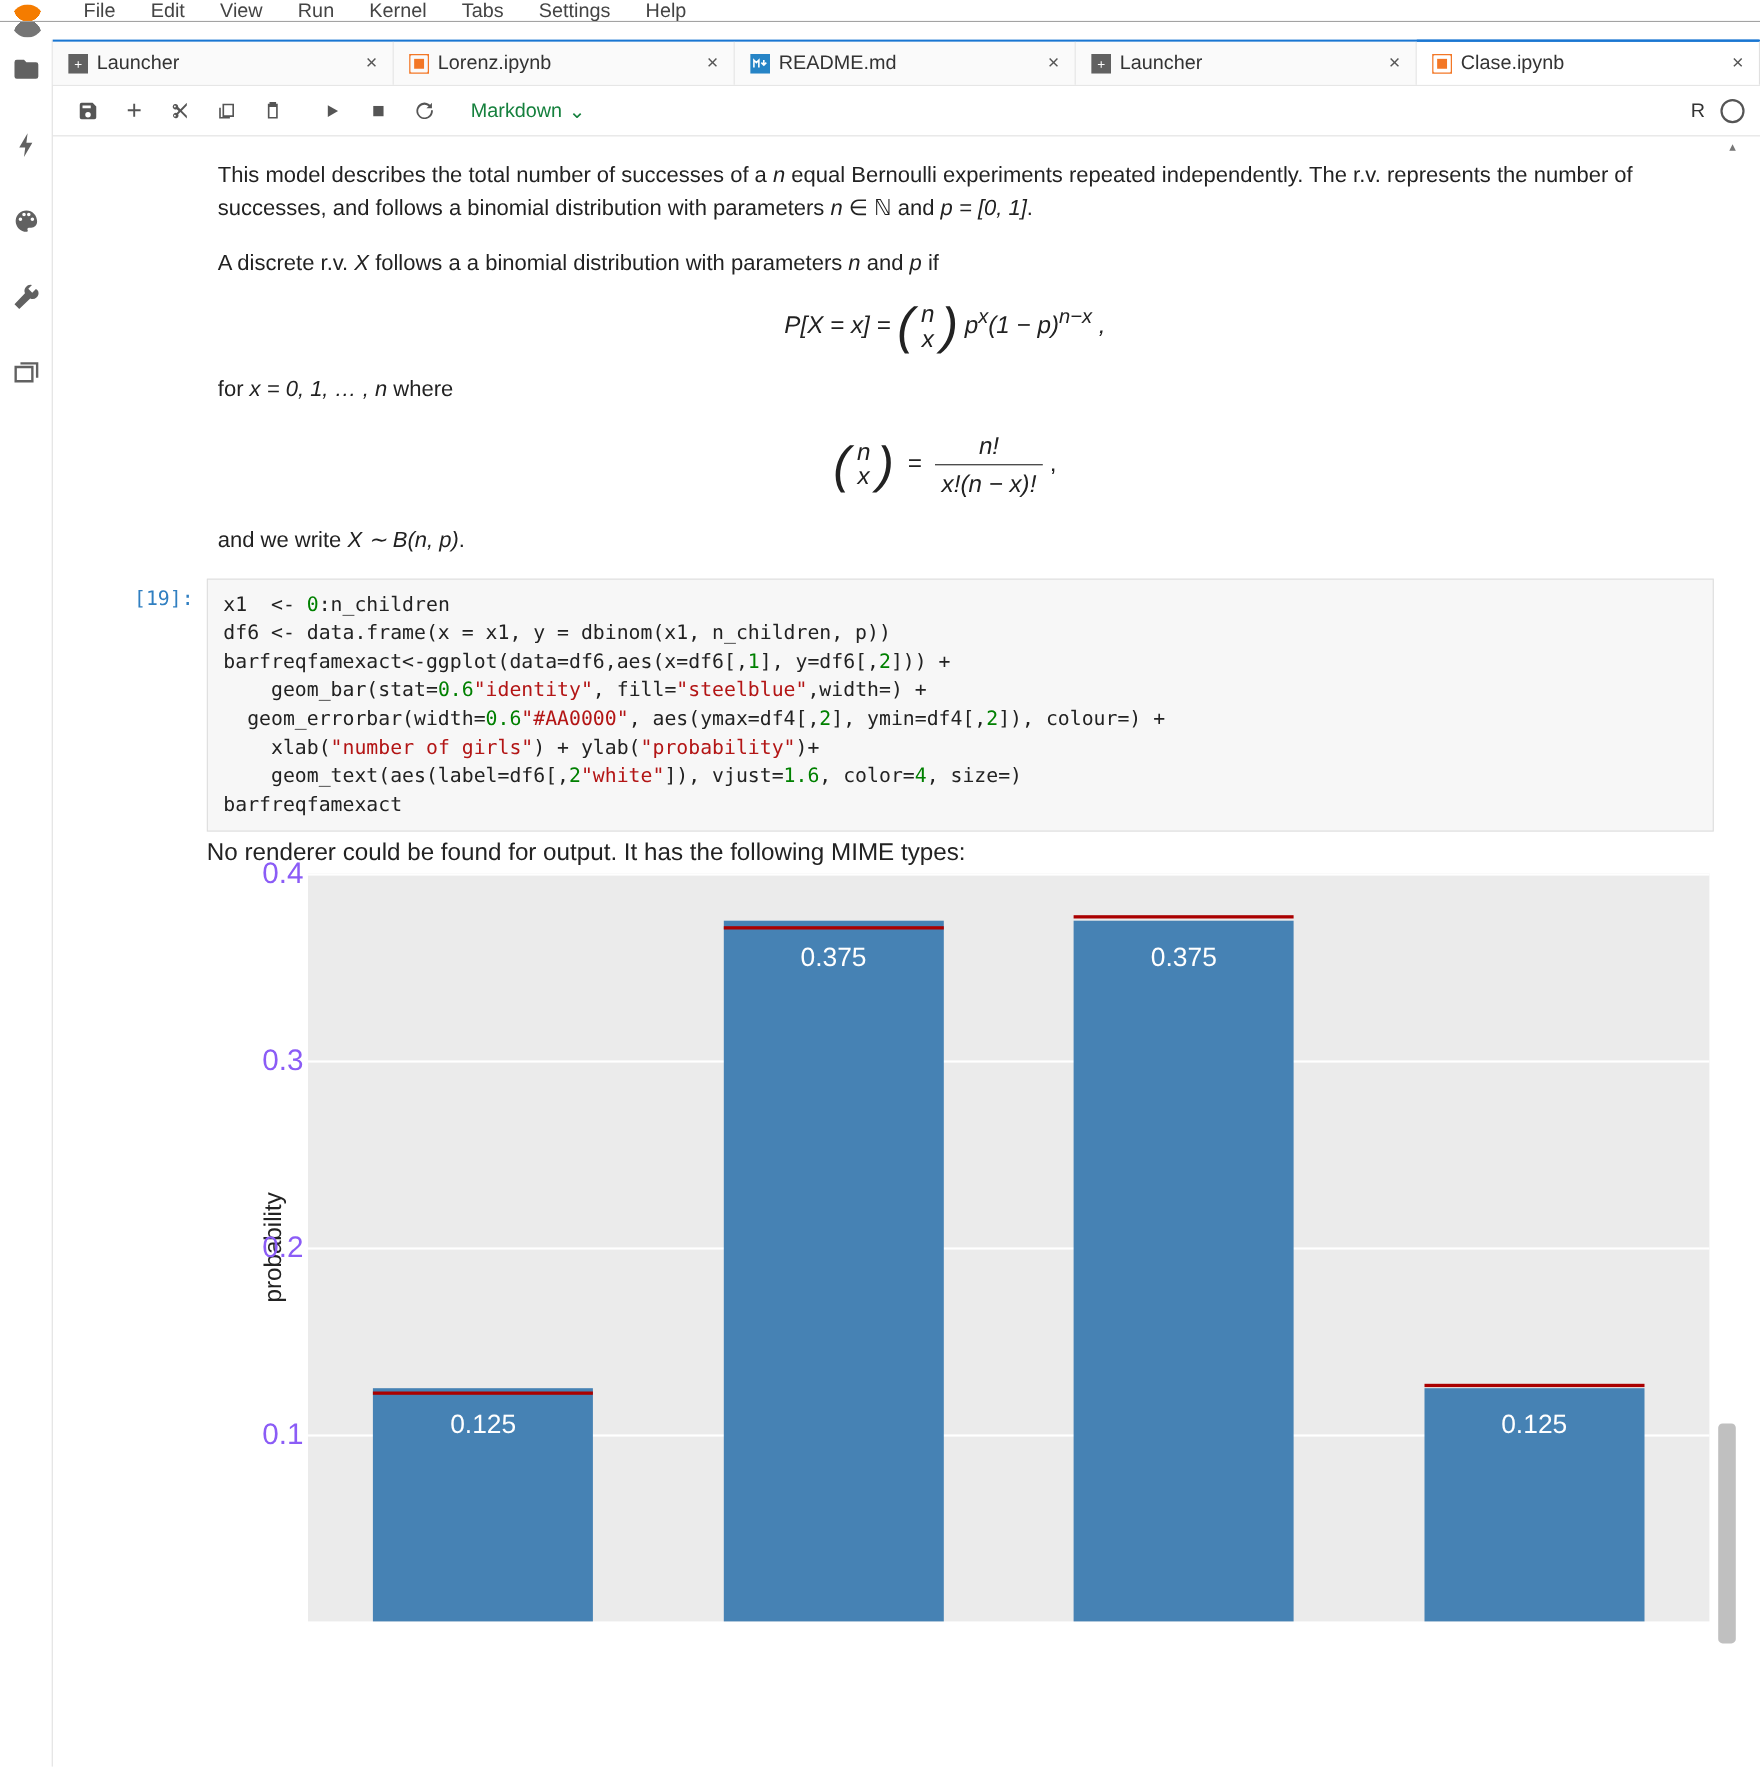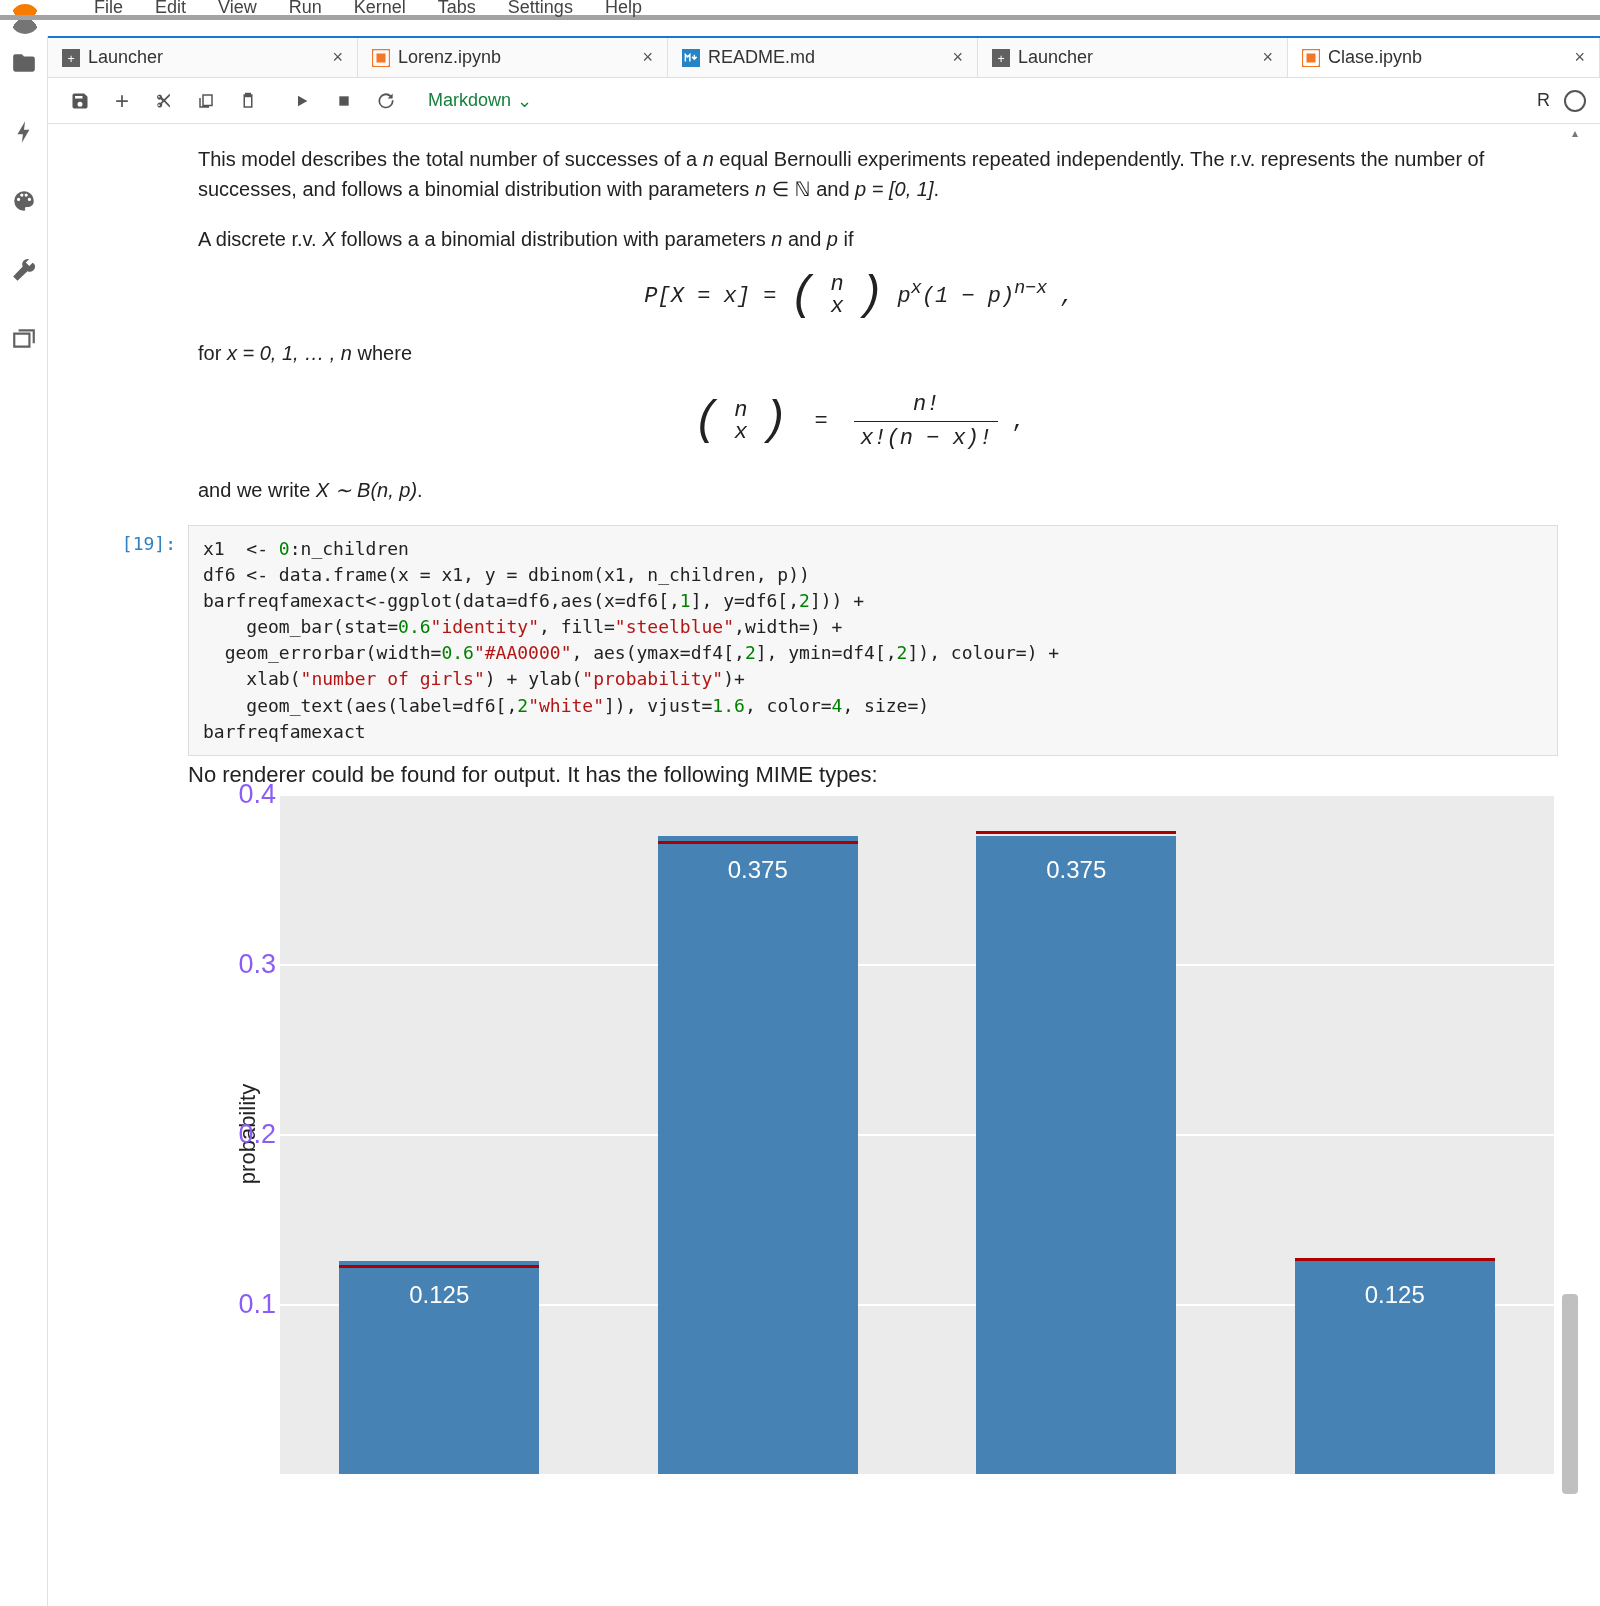--- a/index.html
+++ b/index.html
@@ -1,19 +1,19 @@
 <!DOCTYPE html>
 <html><head>
 <meta charset="utf-8">
 <style>
   html,body{margin:0;padding:0;font-family:"Segoe UI",Arial,sans-serif;font-size:14px;color:#222;background:#fff;width:1600px;height:1606px;overflow:hidden}
   *{box-sizing:border-box}
 
   
-  .menubar{position:absolute;left:0;top:0;right:0;height:20px;display:flex;align-items:center;padding-left:78px;border-bottom:5px solid #a3a3a3}
+  .menubar{position:absolute;left:0;top:0;right:0;height:20px;display:flex;align-items:center;padding-left:60px;border-bottom:1px solid #a3a3a3}
   .logo{position:absolute;left:10px;top:4px;width:30px;height:30px;border-radius:50%;background:radial-gradient(circle at 50% 10%,#f57c00 0 40%,transparent 41%),radial-gradient(circle at 50% 90%,#757575 0 40%,transparent 41%)}
   .menu-item{padding:6px 16px;font-size:18px;color:#444;cursor:default}
 
   
   .rail{position:absolute;left:0;top:36px;width:48px;bottom:0;border-right:1px solid #e0e0e0;display:flex;flex-direction:column;align-items:center;padding-top:14px;gap:40px}
   .rail svg{width:26px;height:26px}
 
   
   .tabstrip{position:absolute;left:48px;top:36px;right:0;height:42px;display:flex;align-items:stretch;border-bottom:1px solid #e0e0e0;border-top:2px solid #1976d2}
   .tab{display:flex;align-items:center;gap:8px;padding:0 14px;border-right:1px solid #e0e0e0;font-size:18px;color:#333;background:#fff;min-width:0;flex:none;width:310px;position:relative;justify-content:flex-start}
@@ -31,21 +31,21 @@
   .rightstatus{margin-left:auto;display:flex;align-items:center;gap:14px;font-size:18px;color:#333}
   .kernel-ind{width:22px;height:22px;border:2px solid #555;border-radius:50%}
 
   
   .nbarea{position:absolute;left:48px;top:124px;right:20px;bottom:0;overflow:hidden}
   .scroll-thumb{position:absolute;right:2px;top:1170px;width:16px;height:200px;background:#c0c0c0;border-radius:4px}
   .scroll-arrow{position:absolute;right:2px;top:2px;color:#777;font-size:12px}
 
   .mdcell{margin:16px 60px 18px 150px;font-size:20px;color:#222;line-height:1.5}
   .mdcell h2{font-size:30px;font-weight:600;margin:6px 0 14px 0;color:#111}
-  .formula{font-family:Liberation Mono, monospace;font-style:italic;text-align:center;margin:8px 0;font-size:22px}
+  .formula{font-family:Liberation Sans, sans-serif;font-style:italic;text-align:center;margin:8px 0;font-size:22px}
   .sub{font-style:normal}
 
   .codecell{margin:8px 22px 4px 22px;display:flex;align-items:flex-start}
   .prompt{width:118px;text-align:right;color:#307fc1;font-family:Consolas,monospace;font-size:18px;padding:8px 12px 0 0;flex:none}
   .codebox{flex:1;border:1px solid #ddd;background:#f7f7f7;padding:10px 14px;font-family:Consolas,monospace;font-size:18px;line-height:1.45;color:#222;white-space:pre}
   .cm-num{color:#008000}
   .cm-str{color:#b31515}
 
   .outnote{margin:6px 22px 6px 140px;font-size:22px;color:#222}
 

